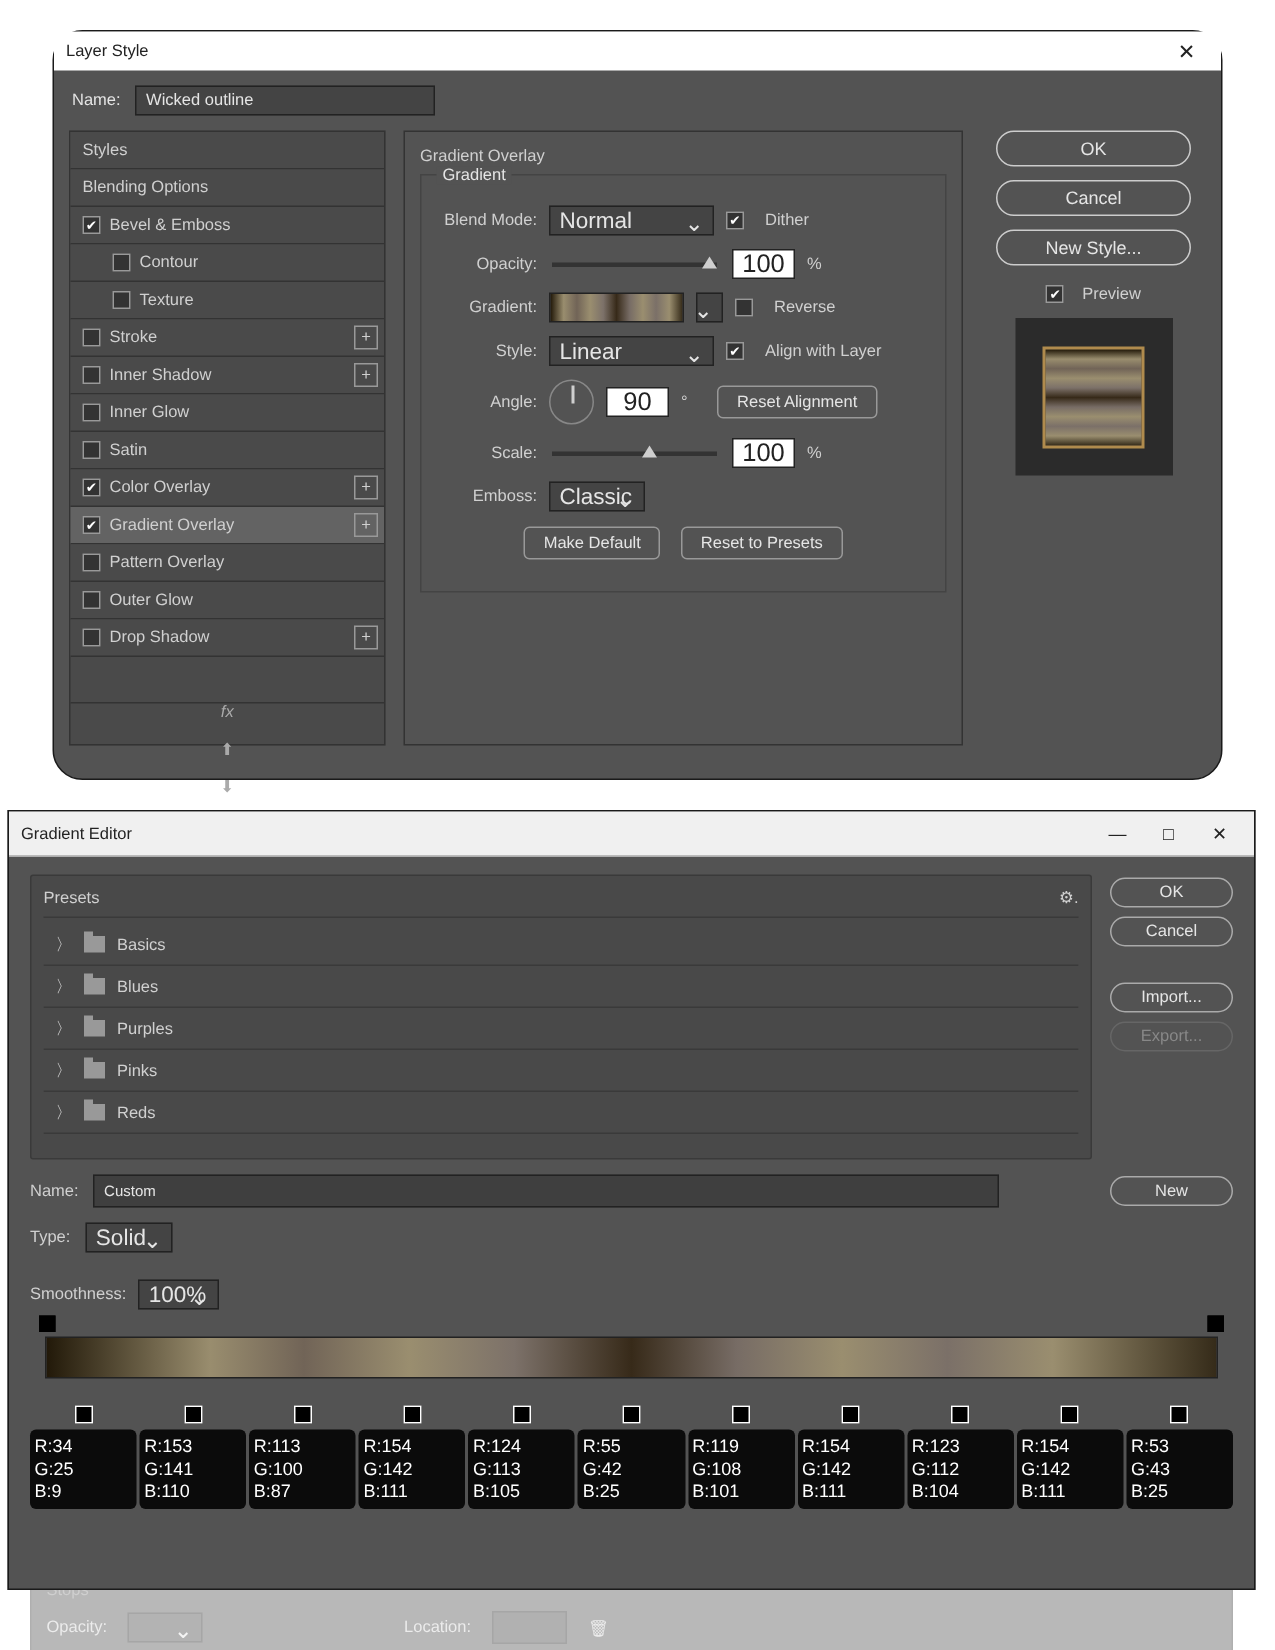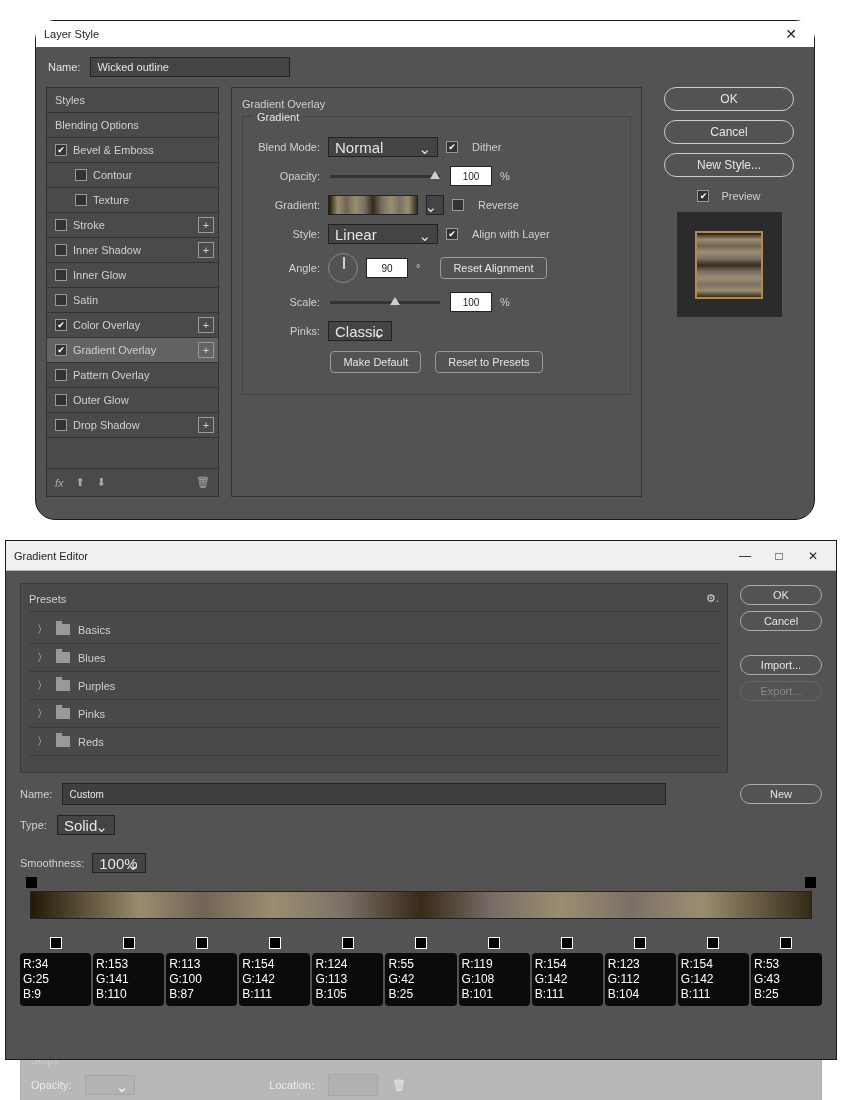--- a/index.html
+++ b/index.html
@@ -11,36 +11,36 @@
   .small-btn { background: transparent; border: 1px solid #999; color: #e5e5e5; border-radius: 4px; height: 22px; padding: 0 12px; font-size: 11px; cursor: pointer; }
   .checkbox { width: 12px; height: 12px; border: 1px solid #999; display: inline-flex; align-items: center; justify-content: center; background: #333; font-size: 9px; color: #fff; margin-right: 6px; flex-shrink: 0; cursor: pointer; }
   .checkbox.on::after { content: "✔"; }
   .field-label { text-align: right; color: #e5e5e5; font-size: 11px; }
 
   
   #layer-style { left: 35px; top: 20px; width: 780px; height: 500px; border-radius: 20px; }
   #ls-name-row { padding: 10px 12px; display: flex; align-items: center; gap: 10px; }
   #ls-name-input { width: 200px; height: 20px; background: #444; border: 1px solid #222; color: #e5e5e5; padding: 0 6px; font-size: 11px; }
   #ls-body { display: flex; padding: 0 10px 10px; gap: 12px; height: 420px; }
-  #ls-left { width: 173px; border: 1px solid #333; background: #4a4a4a; display: flex; flex-direction: column; }
+  #ls-left { width: 211px; border: 1px solid #333; background: #4a4a4a; display: flex; flex-direction: column; }
   .ls-row { height: 25px; display: flex; align-items: center; padding: 0 8px; border-bottom: 1px solid #333; background: #4a4a4a; position: relative; }
   .ls-row.header { color: #d0d0d0; }
   .ls-row.sub { padding-left: 28px; }
   .ls-row.selected { background: #636363; }
   .ls-row .plus { position: absolute; right: 4px; top: 4px; width: 16px; height: 16px; border: 1px solid #999; display: flex; align-items: center; justify-content: center; font-size: 11px; cursor: pointer; }
-  #ls-left-footer { margin-top: auto; height: 28px; border-top: 1px solid #333; display: flex; align-items: center; padding: 0 8px; gap: 12px; color: #aaa; }
+  #ls-left-footer { margin-top: auto; height: 28px; border-top: 1px solid #333; display: flex; align-items: center; padding: 0 8px; gap: 12px; color: #aaa; flex-direction: column; }
   #ls-mid { flex: 1; border: 1px solid #333; background: #535353; padding: 10px; }
   #ls-right { width: 150px; display: flex; flex-direction: column; align-items: center; }
   .fieldset { border: 1px solid #444; padding: 8px 10px 12px; position: relative; }
   .fieldset .legend { position: relative; top: -14px; left: 0; background: #535353; font-size: 11px; color: #e5e5e5; padding: 0 4px; display: inline-block; }
   .ctl-row { display: flex; align-items: center; gap: 8px; margin-bottom: 9px; }
   .ctl-row .lbl { width: 67px; text-align: right; }
   .select { height: 20px; background: #444; border: 1px solid #222; color: #e5e5e5; font-size: 15px; display: flex; align-items: center; padding: 0 6px; cursor: pointer; position: relative; }
   .select::after { content: "⌄"; position: absolute; right: 6px; top: 2px; }
-  .num-input { width: 42px; height: 20px; background: #fff; border: 1px solid #222; color: #222; text-align: center; font-size: 10px; }
+  .num-input { width: 42px; height: 20px; background: #fff; border: 1px solid #222; color: #222; text-align: center; font-size: 17px; }
   .slider { height: 3px; background: #333; position: relative; width: 110px; margin: 0 2px; }
   .slider .thumb { position: absolute; top: -4px; width: 0; height: 0; border-left: 5px solid transparent; border-right: 5px solid transparent; border-bottom: 8px solid #cfcfcf; }
   .angle-dial { width: 30px; height: 30px; border: 1px solid #888; border-radius: 50%; position: relative; background: #535353; }
   .angle-dial::after { content: ""; position: absolute; left: 14px; top: 3px; width: 2px; height: 12px; background: #cfcfcf; }
   #ls-preview { margin-top: 10px; width: 105px; height: 105px; background: #2b2b2b; display: flex; align-items: center; justify-content: center; }
   #ls-preview-inner { width: 68px; height: 68px; border: 2px solid #b08b4d;
     background: linear-gradient(to bottom,
       rgb(34,25,9), rgb(153,141,110), rgb(113,100,87), rgb(154,142,111),
       rgb(124,113,105), rgb(55,42,25), rgb(119,108,101), rgb(154,142,111),
       rgb(123,112,104), rgb(154,142,111), rgb(53,43,25));
@@ -219,21 +219,21 @@
         </div>
         <div class="ctl-row">
           <span class="lbl">Scale:</span>
           <div class="slider">
               <span class="thumb" style="left:60px"></span>
             </div>
           <input class="num-input" value="100" style="">
           <span>%</span>
         </div>
         <div class="ctl-row">
-          <span class="lbl">Pinks:</span>
+          <span class="lbl">Emboss:</span>
           <div class="select" style="width:64px">
               <span>Classic</span>
             </div>
         </div>
         <div class="ctl-row" style="justify-content:center;gap:14px;margin-top:10px">
           <button class="small-btn">Make Default</button>
           <button class="small-btn">Reset to Presets</button>
         </div>
       </div>
     </div>

